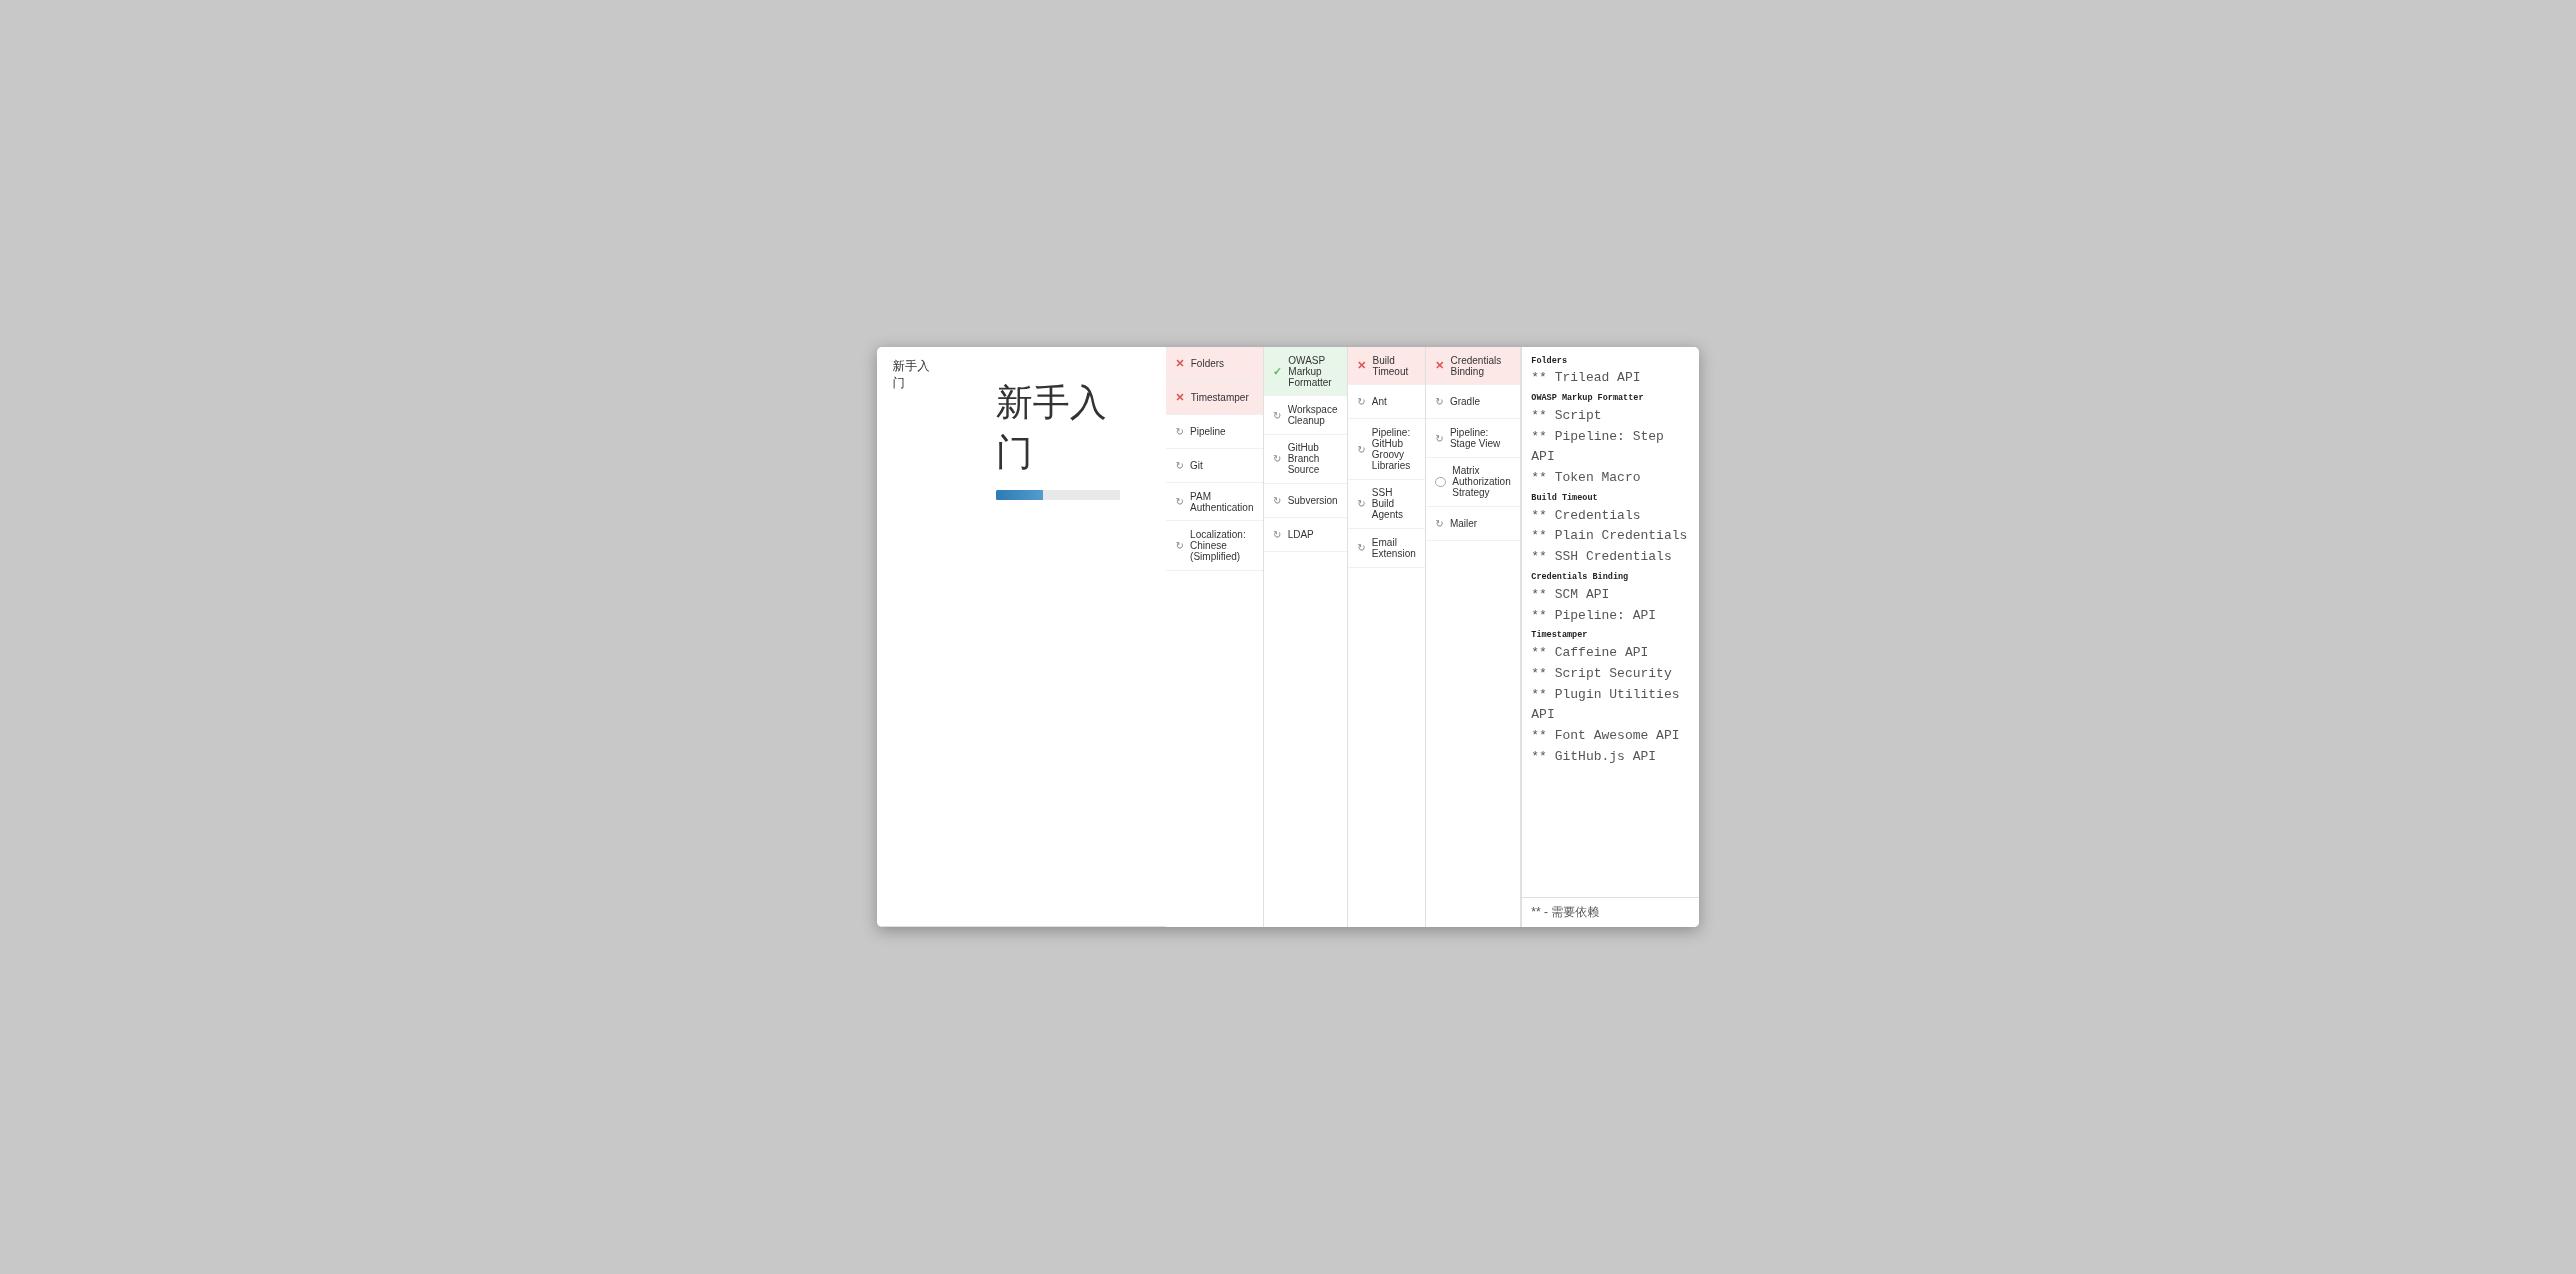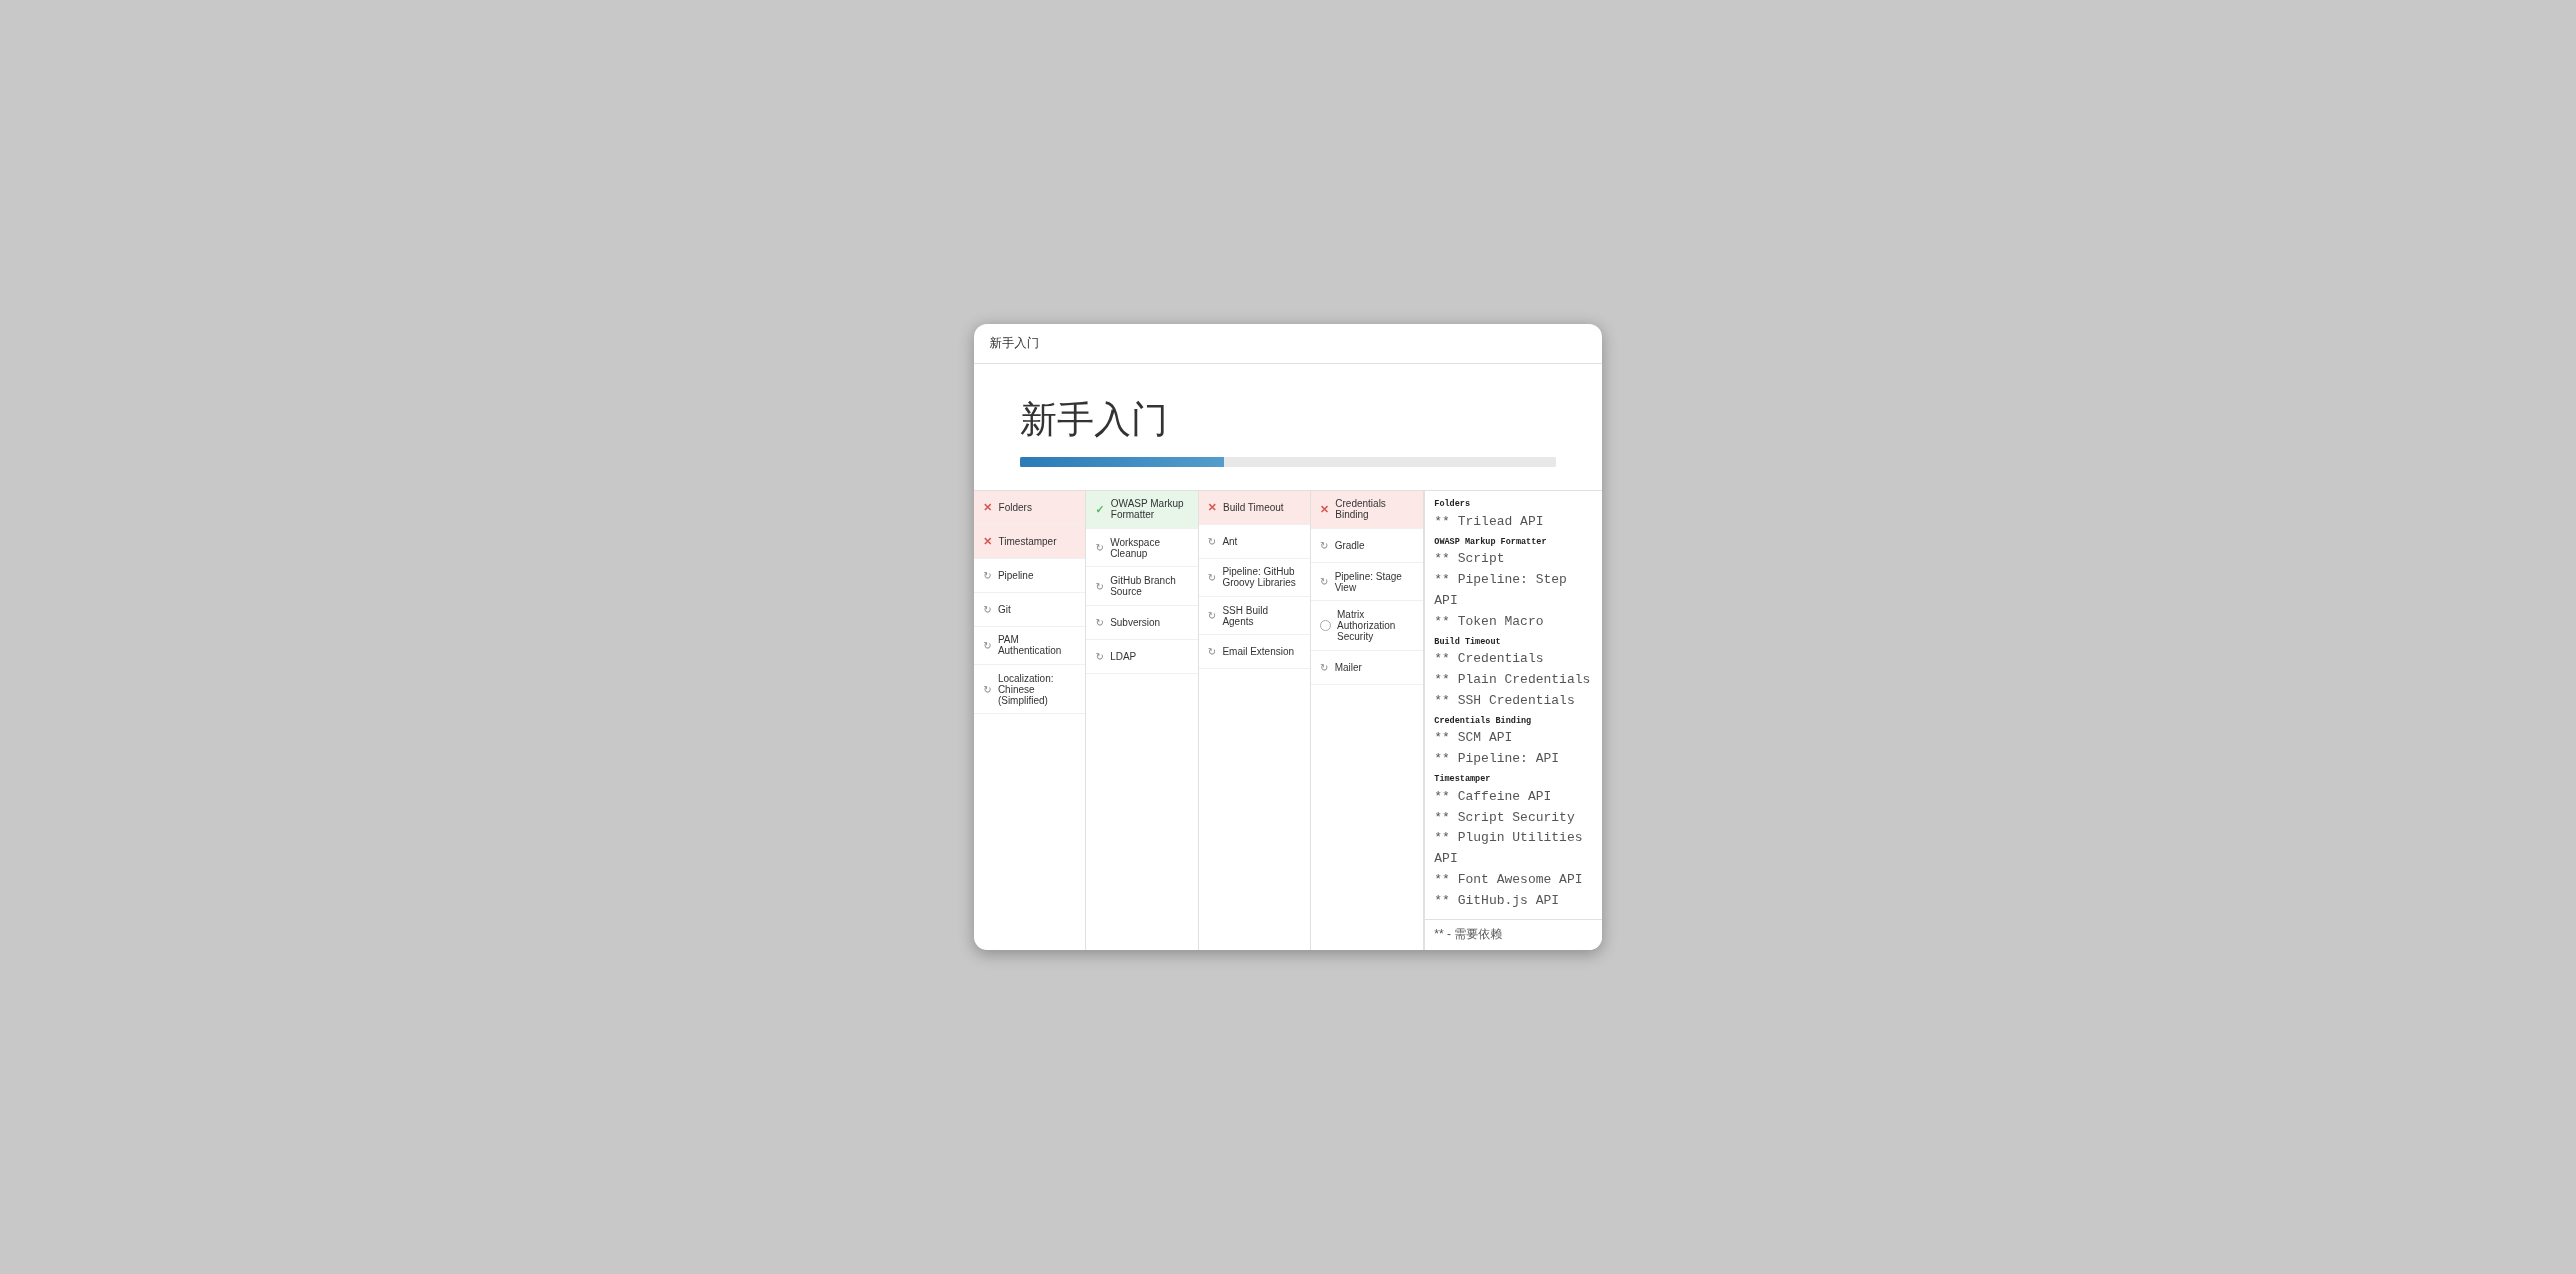--- a/index.html
+++ b/index.html
@@ -9,26 +9,26 @@
       width: 2576px;
       height: 1274px;
       display: flex;
       align-items: center;
       justify-content: center;
       font-family: "PingFang SC", "Microsoft YaHei", "Hiragino Sans GB", sans-serif;
     }
 
     .modal {
       background: #ffffff;
-      width: 628px;
+      width: 822px;
       min-height: 580px;
-      border-radius: 13px;
+      border-radius: 5px;
       box-shadow: 0 3.1px 15.5px rgba(0,0,0,0.3);
       display: flex;
-      flex-direction: column;
+      flex-direction: row;
       overflow: hidden;
     }
 
     .modal-title-bar {
       padding: 10.8px 15.5px;
       border-bottom: 0.8px solid #e0e0e0;
       font-size: 12.4px;
       color: #333;
     }
 
@@ -279,21 +279,21 @@
         <div class="plugin-item normal-bg">
           <span class="icon-refresh">↻</span>
           <span>Gradle</span>
         </div>
         <div class="plugin-item normal-bg">
           <span class="icon-refresh">↻</span>
           <span>Pipeline: Stage View</span>
         </div>
         <div class="plugin-item normal-bg">
           <span class="icon-circle"></span>
-          <span>Matrix Authorization Security</span>
+          <span>Matrix Authorization Strategy</span>
         </div>
         <div class="plugin-item normal-bg">
           <span class="icon-refresh">↻</span>
           <span>Mailer</span>
         </div>
       </div>
 
     </div>
 
     <div class="right-panel">

